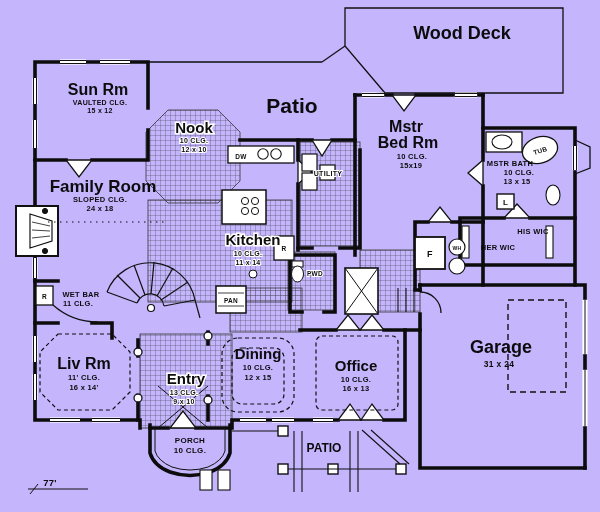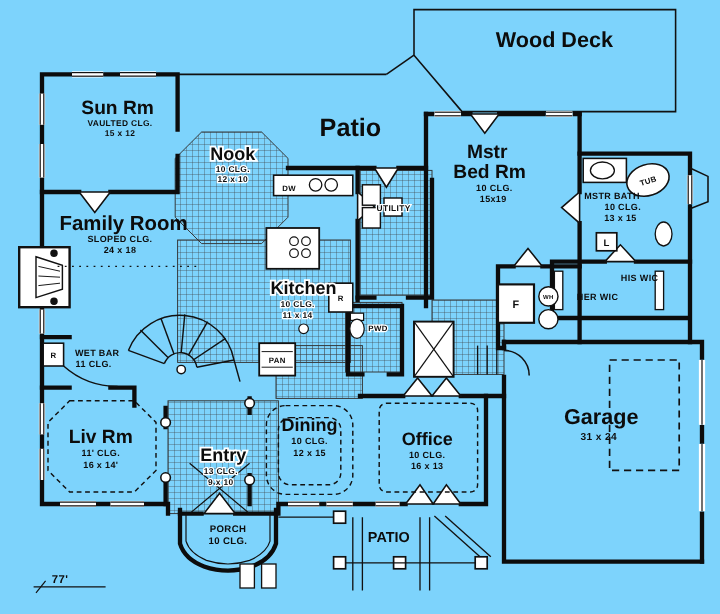--- a/index.html
+++ b/index.html
@@ -1,16 +1,16 @@
 <!DOCTYPE html>
 <html><head>
 <meta charset="utf-8">
 <style>
   html,body{margin:0;padding:0;background:#ffffff;}
-  .canvas{position:relative;width:600px;height:512px;background:#7dd3fc;overflow:hidden;
+  .canvas{position:relative;width:600px;height:512px;background:#c4b5fd;overflow:hidden;
           font-family:"Liberation Sans", sans-serif;}
   svg{display:block;}
   text{fill:#0c0c0c;}
   .rm  {font-weight:700;}
   .sm  {font-weight:700;letter-spacing:.3px;}
   .halo{paint-order:stroke fill;stroke:#ffffff;stroke-width:3px;}
   .halo2{paint-order:stroke fill;stroke:#ffffff;stroke-width:2px;}
 </style>
 </head>
 <body>

